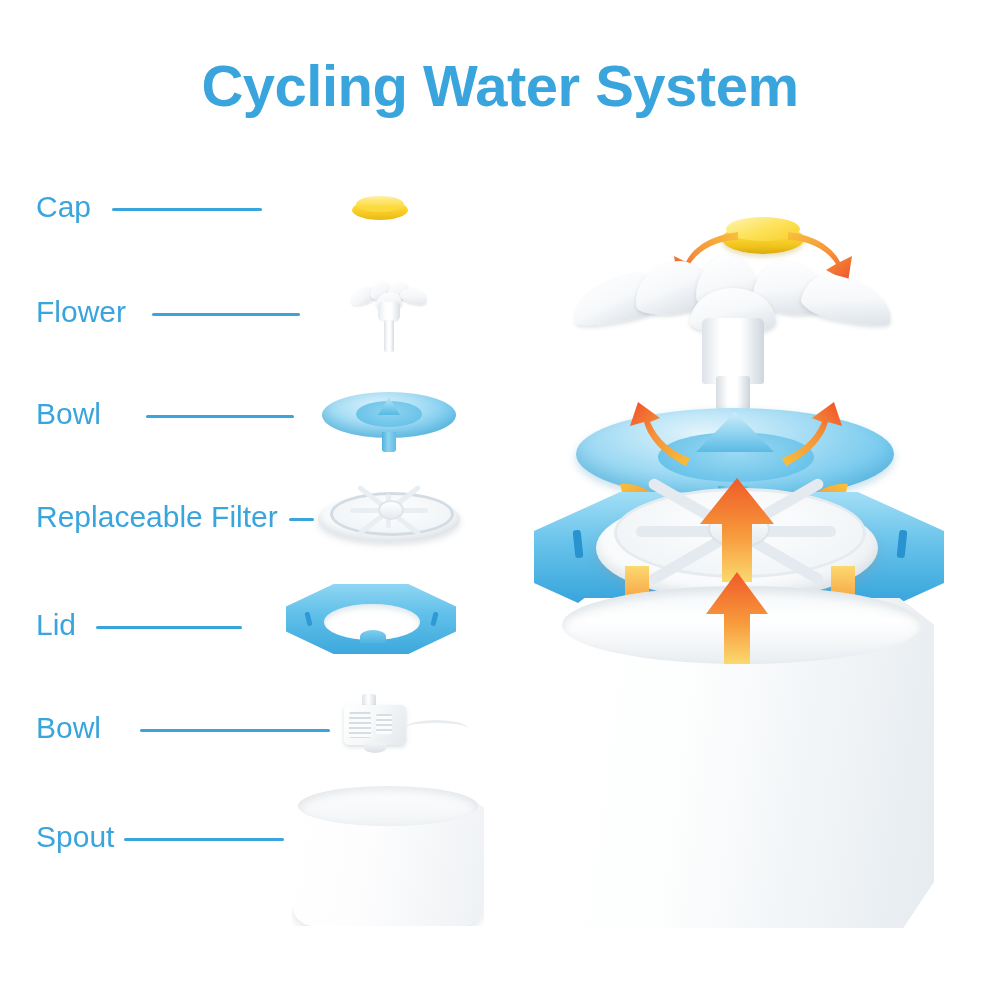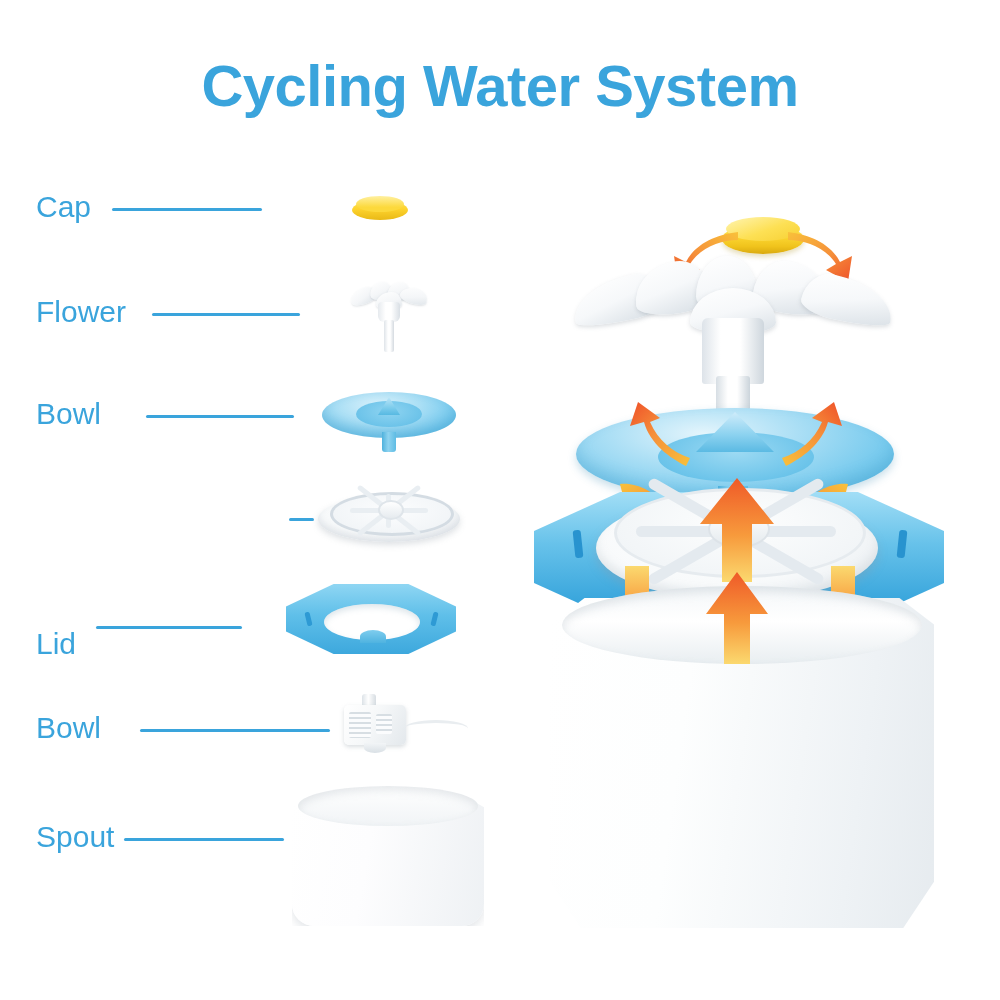--- a/index.html
+++ b/index.html
@@ -317,23 +317,24 @@
 
   <div class="label" style="left:36px; top:192px;">Cap</div>
   <div class="leader" style="left:112px; top:208px; width:150px;"></div>
 
   <div class="label" style="left:36px; top:297px;">Flower</div>
   <div class="leader" style="left:152px; top:313px; width:148px;"></div>
 
   <div class="label" style="left:36px; top:399px;">Bowl</div>
   <div class="leader" style="left:146px; top:415px; width:148px;"></div>
 
+  <div class="label" style="left:36px; top:502px;">Replaceable Filter</div>
   <div class="leader" style="left:289px; top:518px; width:25px;"></div>
 
-  <div class="label" style="left:36px; top:629px;">Lid</div>
+  <div class="label" style="left:36px; top:610px;">Lid</div>
   <div class="leader" style="left:96px; top:626px; width:146px;"></div>
 
   <div class="label" style="left:36px; top:713px;">Bowl</div>
   <div class="leader" style="left:140px; top:729px; width:190px;"></div>
 
   <div class="label" style="left:36px; top:822px;">Spout</div>
   <div class="leader" style="left:124px; top:838px; width:160px;"></div>
 
   <div class="part" style="left:352px; top:194px; width:56px; height:30px;">
     <div class="cap-disc" style="left:0; top:6px; width:56px; height:20px;"></div>

